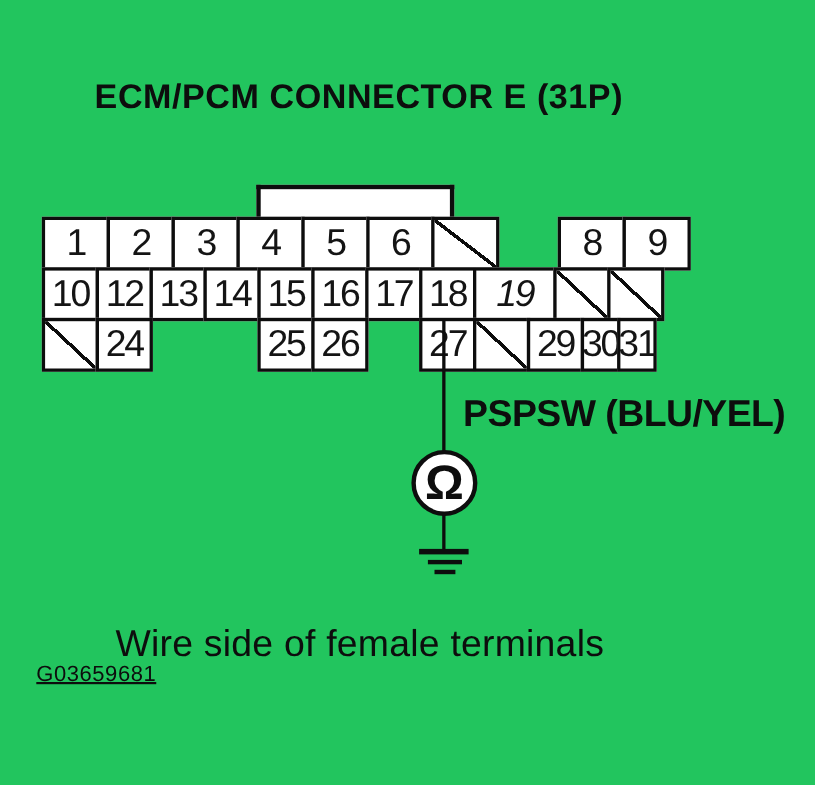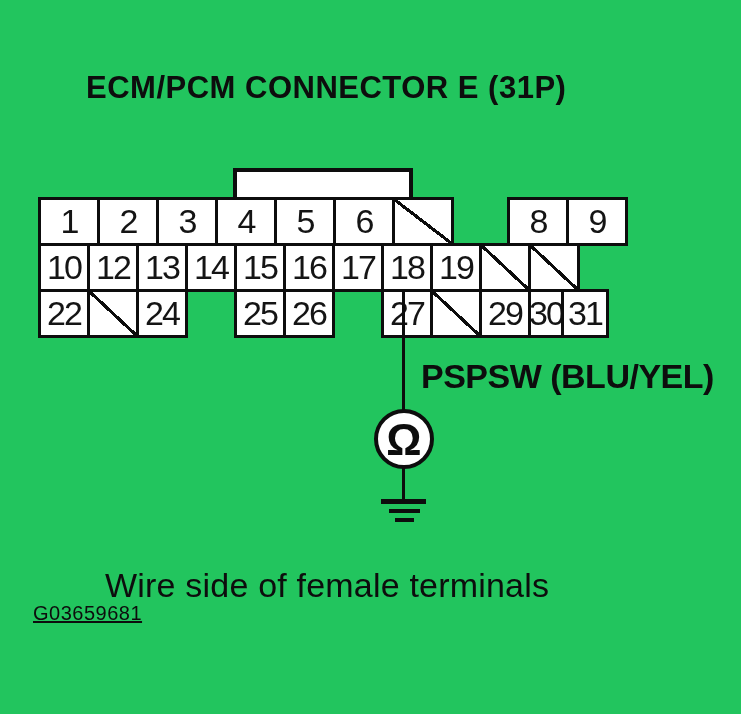--- a/index.html
+++ b/index.html
@@ -82,41 +82,40 @@
     <div class="pin-row" id="row-1" style="top: 243px;">
         <div class="pin-group" style="left: 0px;">
           <div class="cell" style="width: 52px; text-align: right;">10</div>
           <div class="cell" style="width: 52px;">12</div>
           <div class="cell" style="width: 52px;">13</div>
           <div class="cell" style="width: 52px;">14</div>
           <div class="cell" style="width: 52px;">15</div>
           <div class="cell" style="width: 52px;">16</div>
           <div class="cell" style="width: 52px;">17</div>
           <div class="cell" style="width: 52px;">18</div>
-          <div class="cell" style="width: 52px;">19</div>
+          <div class="cell" style="width: 76px; font-style: italic;">19</div>
           <div class="cell blank" style="width: 52px;"></div>
           <div class="cell blank" style="width: 52px;"></div>
         </div>
       </div>
     <div class="pin-row" id="row-2" style="top: 289px;">
         <div class="pin-group" style="left: 0px;">
-          <div class="cell" style="width: 52px;">22</div>
           <div class="cell blank" style="width: 52px;"></div>
           <div class="cell" style="width: 52px;">24</div>
         </div>
         <div class="pin-group" style="left: 196px;">
           <div class="cell" style="width: 52px;">25</div>
           <div class="cell" style="width: 52px;">26</div>
         </div>
         <div class="pin-group" style="left: 343px;">
           <div class="cell" style="width: 52px;">27</div>
           <div class="cell blank" style="width: 52px;"></div>
           <div class="cell" style="width: 52px;">29</div>
           <div class="cell" style="width: 36px;">30</div>
-          <div class="cell" style="width: 48px;">31</div>
+          <div class="cell" style="width: 36px;">31</div>
         </div>
       </div>
   </div>
 
   <div id="wire-pin27" class="abs wire"></div>
 
   <div id="wire-label" class="abs">PSPSW (BLU/YEL)</div>
 
   <div id="ohmmeter" class="abs">
     <span class="omega">Ω</span>

